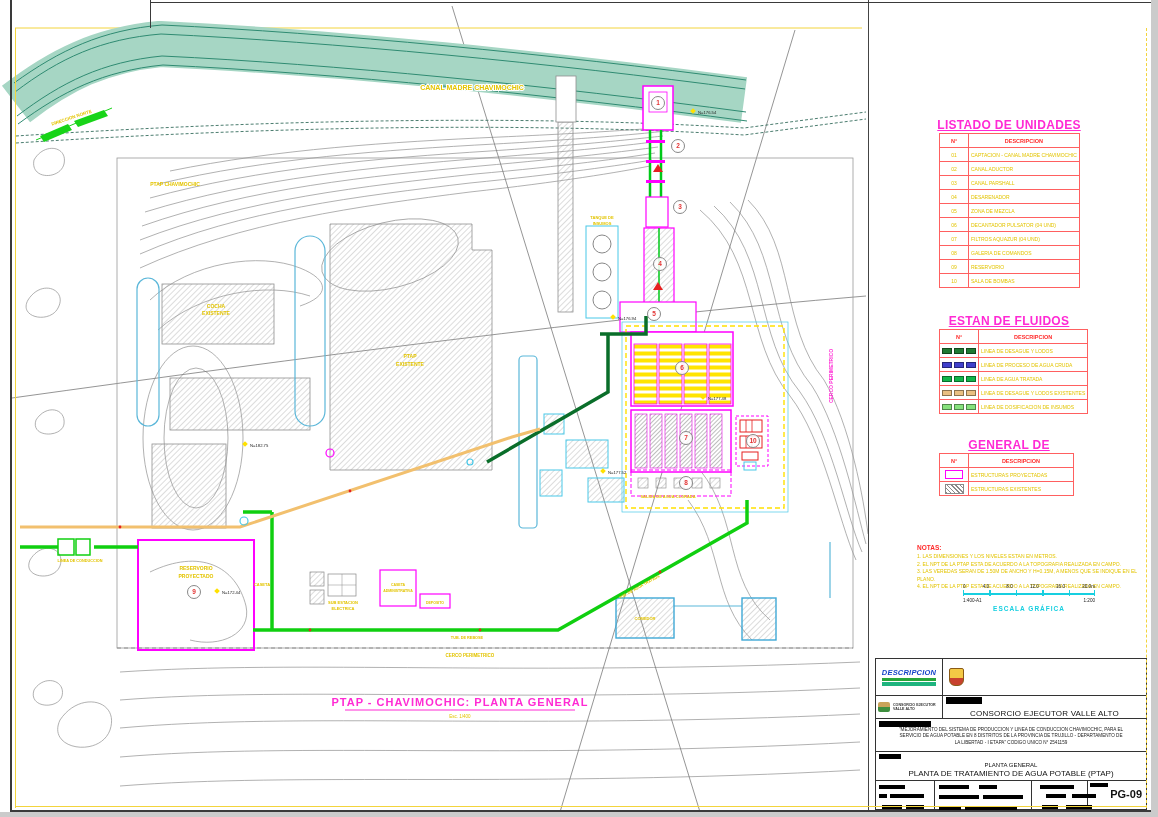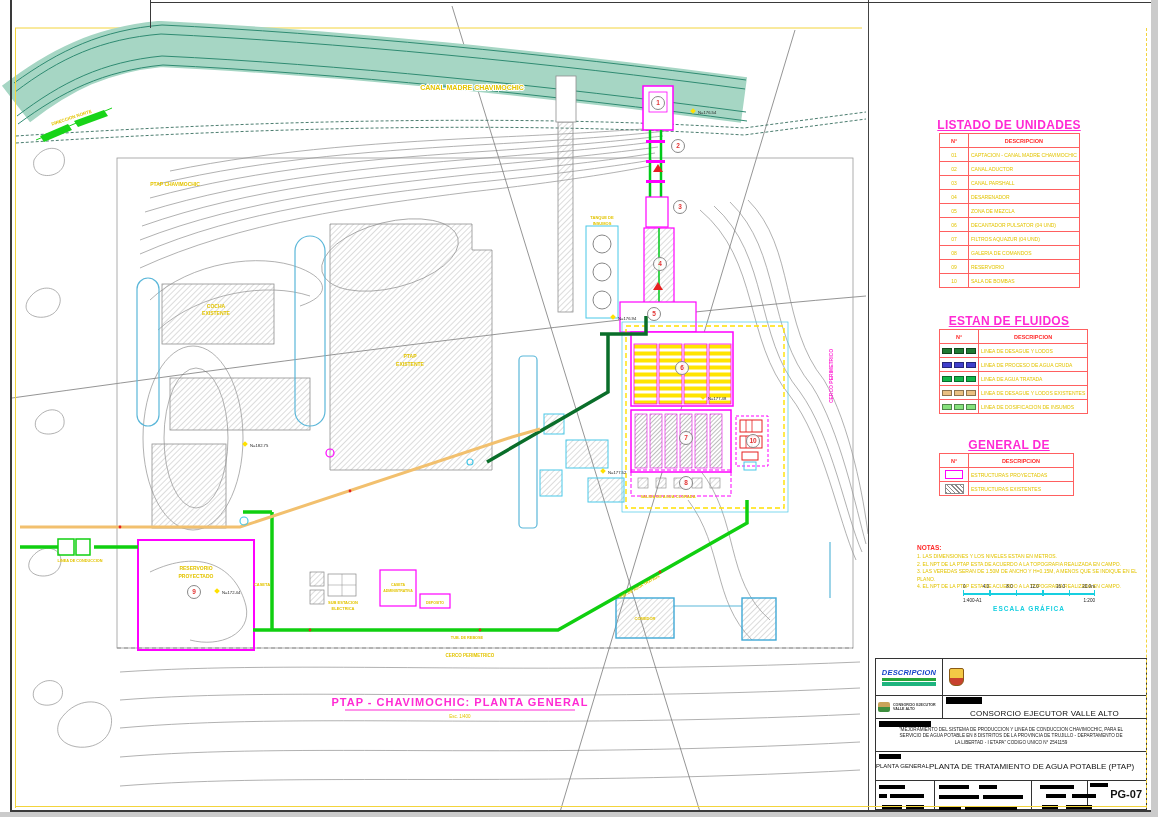--- a/index.html
+++ b/index.html
@@ -52,21 +52,21 @@
   .r1mid .a{height:12px;border-bottom:1px solid #333;display:flex;align-items:center;justify-content:center;font-size:7px}
   .r1mid .b{flex:1;display:flex;align-items:center;justify-content:center;font-weight:bold;font-size:11.5px;letter-spacing:.2px}
   .crest{width:26px;display:flex;align-items:center;justify-content:center}
   .crest .shield{width:13px;height:16px;background:linear-gradient(180deg,#f4c945 55%,#c8412e 55%);border:1px solid #8a5a16;border-radius:2px 2px 6px 6px}
   .logo-va{width:62px;display:flex;align-items:center;gap:3px;padding:2px}
   .logo-va .ic{width:12px;height:10px;background:linear-gradient(180deg,#c9a35a 50%,#3f8f3f 50%);border-radius:2px}
   .logo-va .tx{font-size:3.6px;line-height:1.2;color:#333;font-weight:bold}
   .redact{position:absolute;background:#000}
   .r2mid{flex:1;display:flex;align-items:flex-end;justify-content:center;font-size:8px;letter-spacing:.2px}
   .r3{display:block;padding:8px 6px 2px 6px;text-align:center;font-size:4.6px;line-height:1.4;color:#222}
-  .r4{display:flex;flex-direction:row;align-items:center;justify-content:flex-start;padding:2px 0}
+  .r4{display:flex;flex-direction:column;align-items:center;justify-content:flex-end;padding:2px 0}
   .r4 .pt{font-size:6px}
   .r4 .pn{font-size:8px;margin-top:1px}
   .r5{display:flex;height:40px;border-bottom:none}
   .r5 .col{border-right:1px solid #333;position:relative;flex:1}
   .r5 .colA{width:58px;flex:none}.r5 .colB{width:96px;flex:none}
   .r5 .colD{width:58px;flex:none;border-right:none;display:flex;flex-direction:column}
   .r5 .colD .top{flex:1;border-bottom:1px solid #333;display:flex;align-items:center;justify-content:flex-end;padding-right:4px;font-weight:bold;font-size:11px}
   .r5 .colD .bot{height:14px;display:flex;align-items:center;justify-content:flex-end;padding-right:4px;font-size:9px}
   .b{position:absolute;background:#000;height:4px}
 </style>
@@ -592,21 +592,21 @@
         <div class="col">
           <div class="b" style="left:8px;top:4px;width:34px"></div>
           <div class="b" style="left:14px;top:13px;width:20px"></div>
           <div class="b" style="left:40px;top:13px;width:24px"></div>
           <div class="b" style="left:10px;top:24px;width:16px"></div>
           <div class="b" style="left:34px;top:24px;width:26px"></div>
         </div>
         <div class="colD col">
           <div class="top" style="position:relative">
             <div class="b" style="left:2px;top:2px;width:18px"></div>
-            <span>PG-07</span>
+            <span>PG-09</span>
           </div>
           <div class="bot" style="position:relative">
             <div class="b" style="left:2px;top:5px;width:20px"></div>
             <span>01/01</span>
           </div>
         </div>
       </div>
     </div>
   </div>
 

